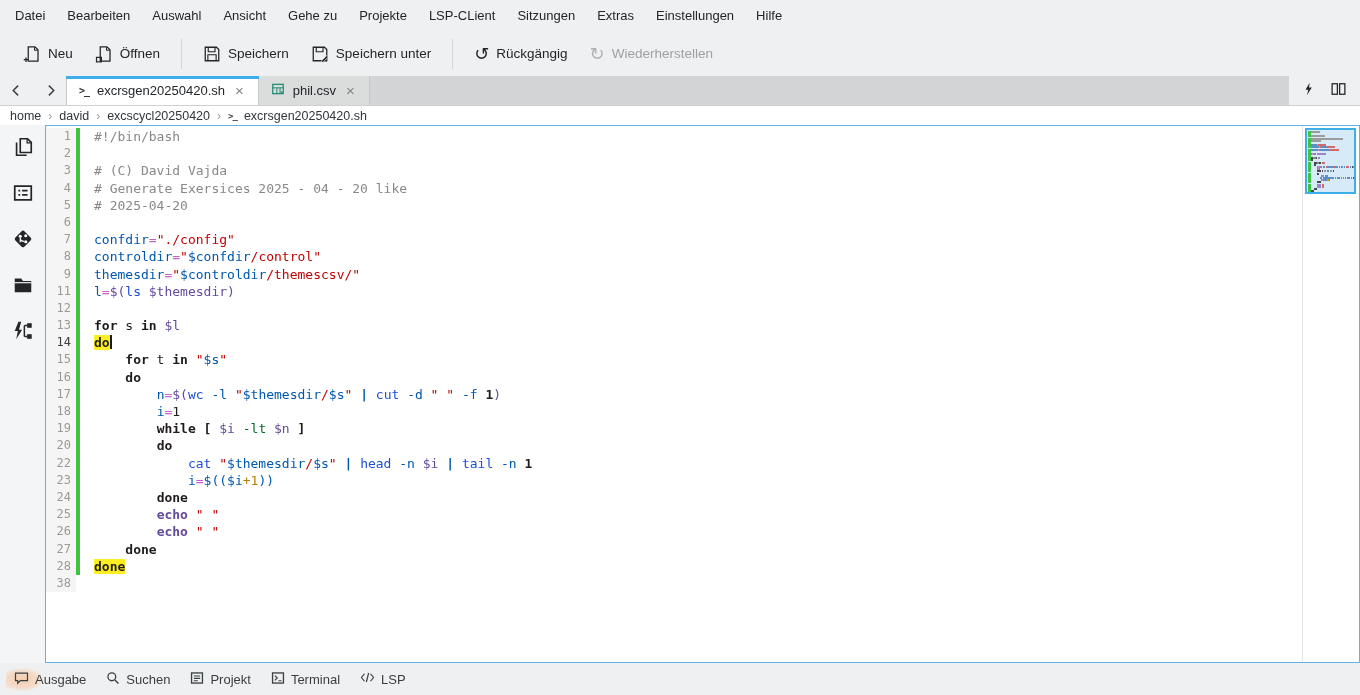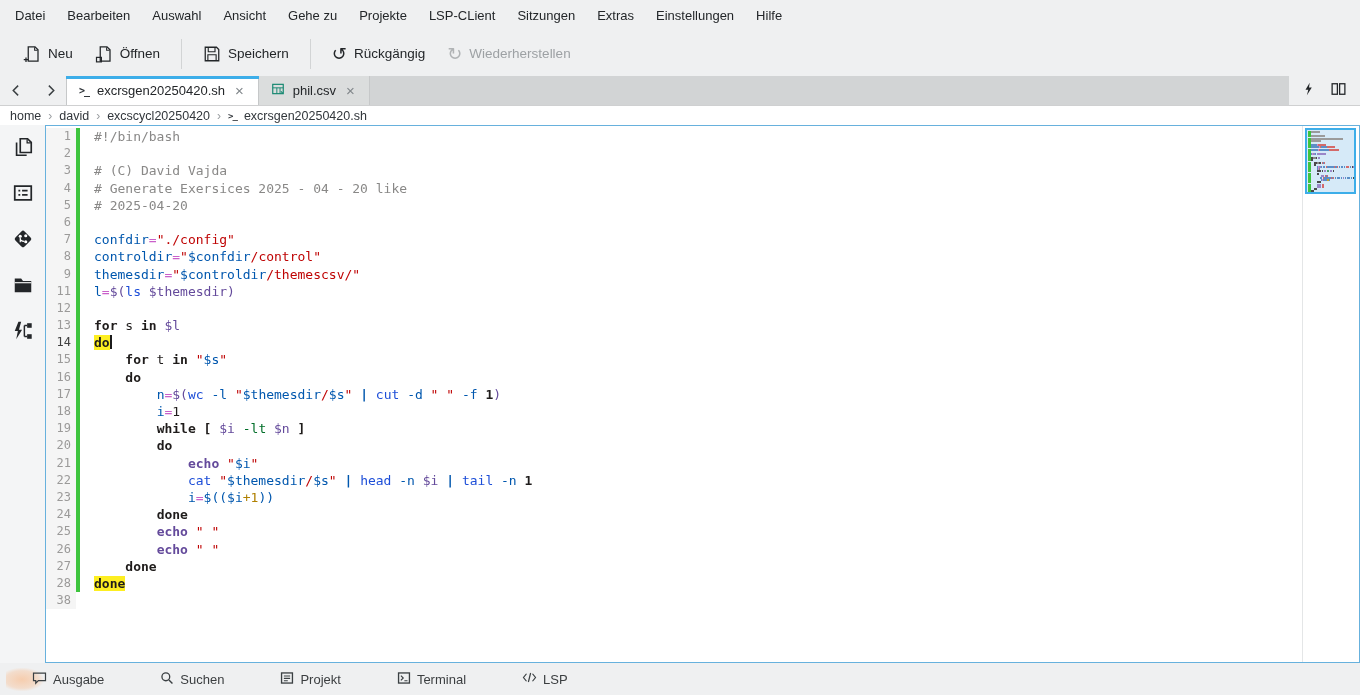--- a/index.html
+++ b/index.html
@@ -74,21 +74,21 @@
   
   .minimap { width:57px; flex:none; border-left:1px solid #e4e6e7; background:#fff; position:relative; }
   .mm-view { position:absolute; top:2px; left:2px; right:3px; height:66px; border:2px solid #3daee9; background:#d6eaf8; padding:1px 0 0 1px; }
   .mm-row { display:flex; height:2px; margin-bottom:0.2px; align-items:center; }
   .mm-mod { width:3px; height:2px; flex:none; }
   .mm-seg { height:2px; display:inline-block; }
 
   
   .statusbar { height:32px; background:#eff0f1; display:flex; align-items:center; padding:0 12px 0 6px; }
   .sb-left { display:flex; align-items:center; gap:4px; }
-  .sb-btn { display:flex; align-items:center; gap:6px; padding:5px 26px; border-radius:3px; color:#3b3e40; font-size:13px; position:relative; }
+  .sb-btn { display:flex; align-items:center; gap:6px; padding:5px 8px; border-radius:3px; color:#3b3e40; font-size:13px; position:relative; }
   .sb-btn.notify { background:radial-gradient(ellipse 30px 16px at 16px 50%, #f6cdae 0%, rgba(246,205,174,0.55) 55%, rgba(246,205,174,0) 75%); }
   .sb-right { margin-left:auto; display:flex; align-items:center; gap:28px; color:#3b3e40; font-size:13px; }
 </style>
 </head>
 <body>
 
 <div class="menubar">
   <span class="menu-item">Datei</span>
   <span class="menu-item">Bearbeiten</span>
   <span class="menu-item">Auswahl</span>
@@ -127,20 +127,30 @@
   <div class="tb-btn">
     <span>
         <svg width="18" height="18" viewBox="0 0 24 24">
           <path d="M3 3h15l3 3v15H3z" fill="none" stroke="#232629" stroke-width="1.7"></path>
           <path d="M7 3v6h9V3" fill="none" stroke="#232629" stroke-width="1.5"></path>
           <path d="M6.5 21v-8h11v8" fill="none" stroke="#232629" stroke-width="1.5"></path>
         </svg>
       </span>
     <span>Speichern</span>
   </div>
+  <div class="tb-btn">
+    <span>
+        <svg width="18" height="18" viewBox="0 0 24 24">
+          <path d="M3 3h15l3 3v15H3z" fill="none" stroke="#232629" stroke-width="1.7"></path>
+          <path d="M7 3v6h9V3" fill="none" stroke="#232629" stroke-width="1.5"></path>
+          <path d="M14 21l7-7 2 2-7 7h-2z" fill="#232629" stroke="#fff" stroke-width="0.8"></path>
+        </svg>
+      </span>
+    <span>Speichern unter</span>
+  </div>
   <div class="tb-sep"></div>
   <div class="tb-btn">
     <span class="arrow-glyph">↺</span>
     <span>Rückgängig</span>
   </div>
   <div class="tb-btn disabled">
     <span class="arrow-glyph">↻</span>
     <span>Wiederherstellen</span>
   </div>
 </div>
@@ -343,26 +353,20 @@
           <span class="ln">19</span>
           <span class="mod on"></span>
           <span class="icnb"></span>
           <span class="code"><span class="c-txt">        </span><span class="c-kw">while</span><span class="c-txt"> </span><span class="c-br">[</span><span class="c-txt"> </span><span class="c-vref">$i</span><span class="c-txt"> </span><span class="c-grn">-lt</span><span class="c-txt"> </span><span class="c-vref">$n</span><span class="c-txt"> </span><span class="c-br">]</span></span>
         </div>
         <div class="line">
           <span class="ln">20</span>
           <span class="mod on"></span>
           <span class="icnb"></span>
           <span class="code"><span class="c-txt">        </span><span class="c-kw">do</span></span>
-        </div>
-        <div class="line">
-          <span class="ln">21</span>
-          <span class="mod on"></span>
-          <span class="icnb"></span>
-          <span class="code"><span class="c-txt">            </span><span class="c-bi">echo</span><span class="c-txt"> </span><span class="c-str">"</span><span class="c-sub">$i</span><span class="c-str">"</span></span>
         </div>
         <div class="line">
           <span class="ln">22</span>
           <span class="mod on"></span>
           <span class="icnb"></span>
           <span class="code"><span class="c-txt">            </span><span class="c-cmd">cat</span><span class="c-txt"> </span><span class="c-str">"</span><span class="c-sub">$themesdir</span><span class="c-str">/</span><span class="c-sub">$s</span><span class="c-str">"</span><span class="c-txt"> </span><span class="c-pipe">|</span><span class="c-txt"> </span><span class="c-cmd">head</span><span class="c-txt"> </span><span class="c-opt">-n</span><span class="c-txt"> </span><span class="c-vref">$i</span><span class="c-txt"> </span><span class="c-pipe">|</span><span class="c-txt"> </span><span class="c-cmd">tail</span><span class="c-txt"> </span><span class="c-opt">-n</span><span class="c-txt"> </span><span class="c-num">1</span></span>
         </div>
         <div class="line">
           <span class="ln">23</span>
           <span class="mod on"></span>

